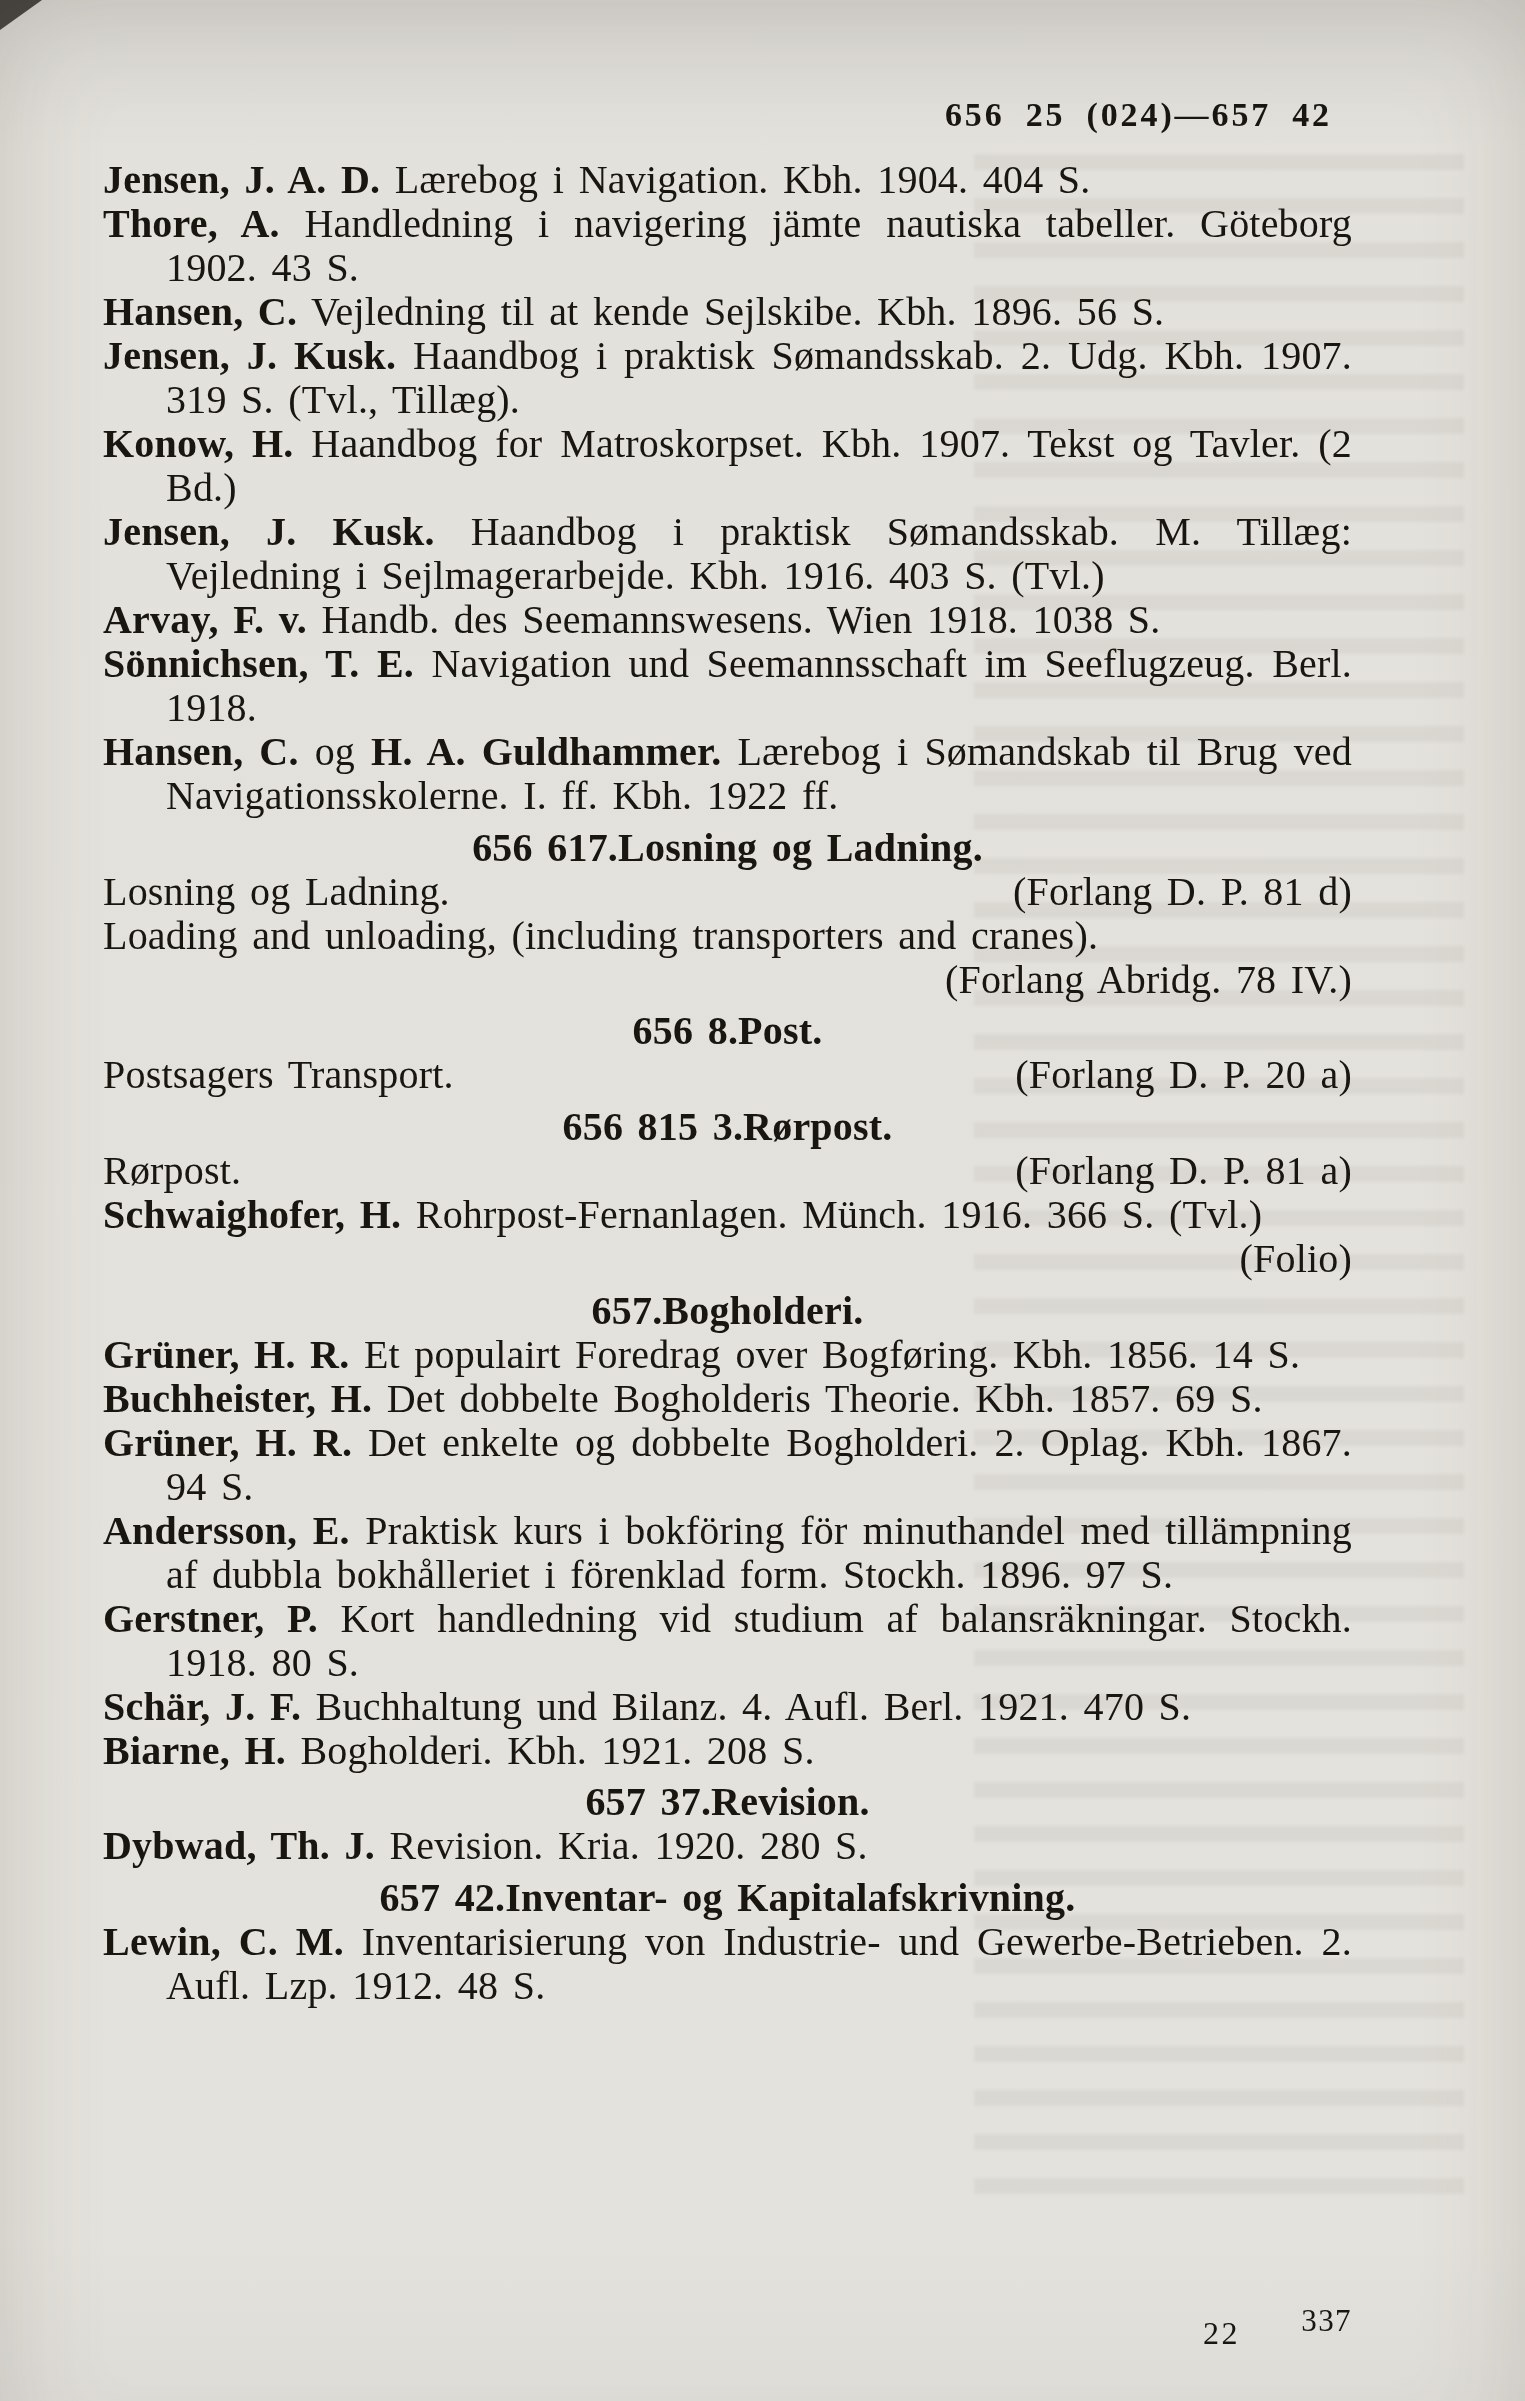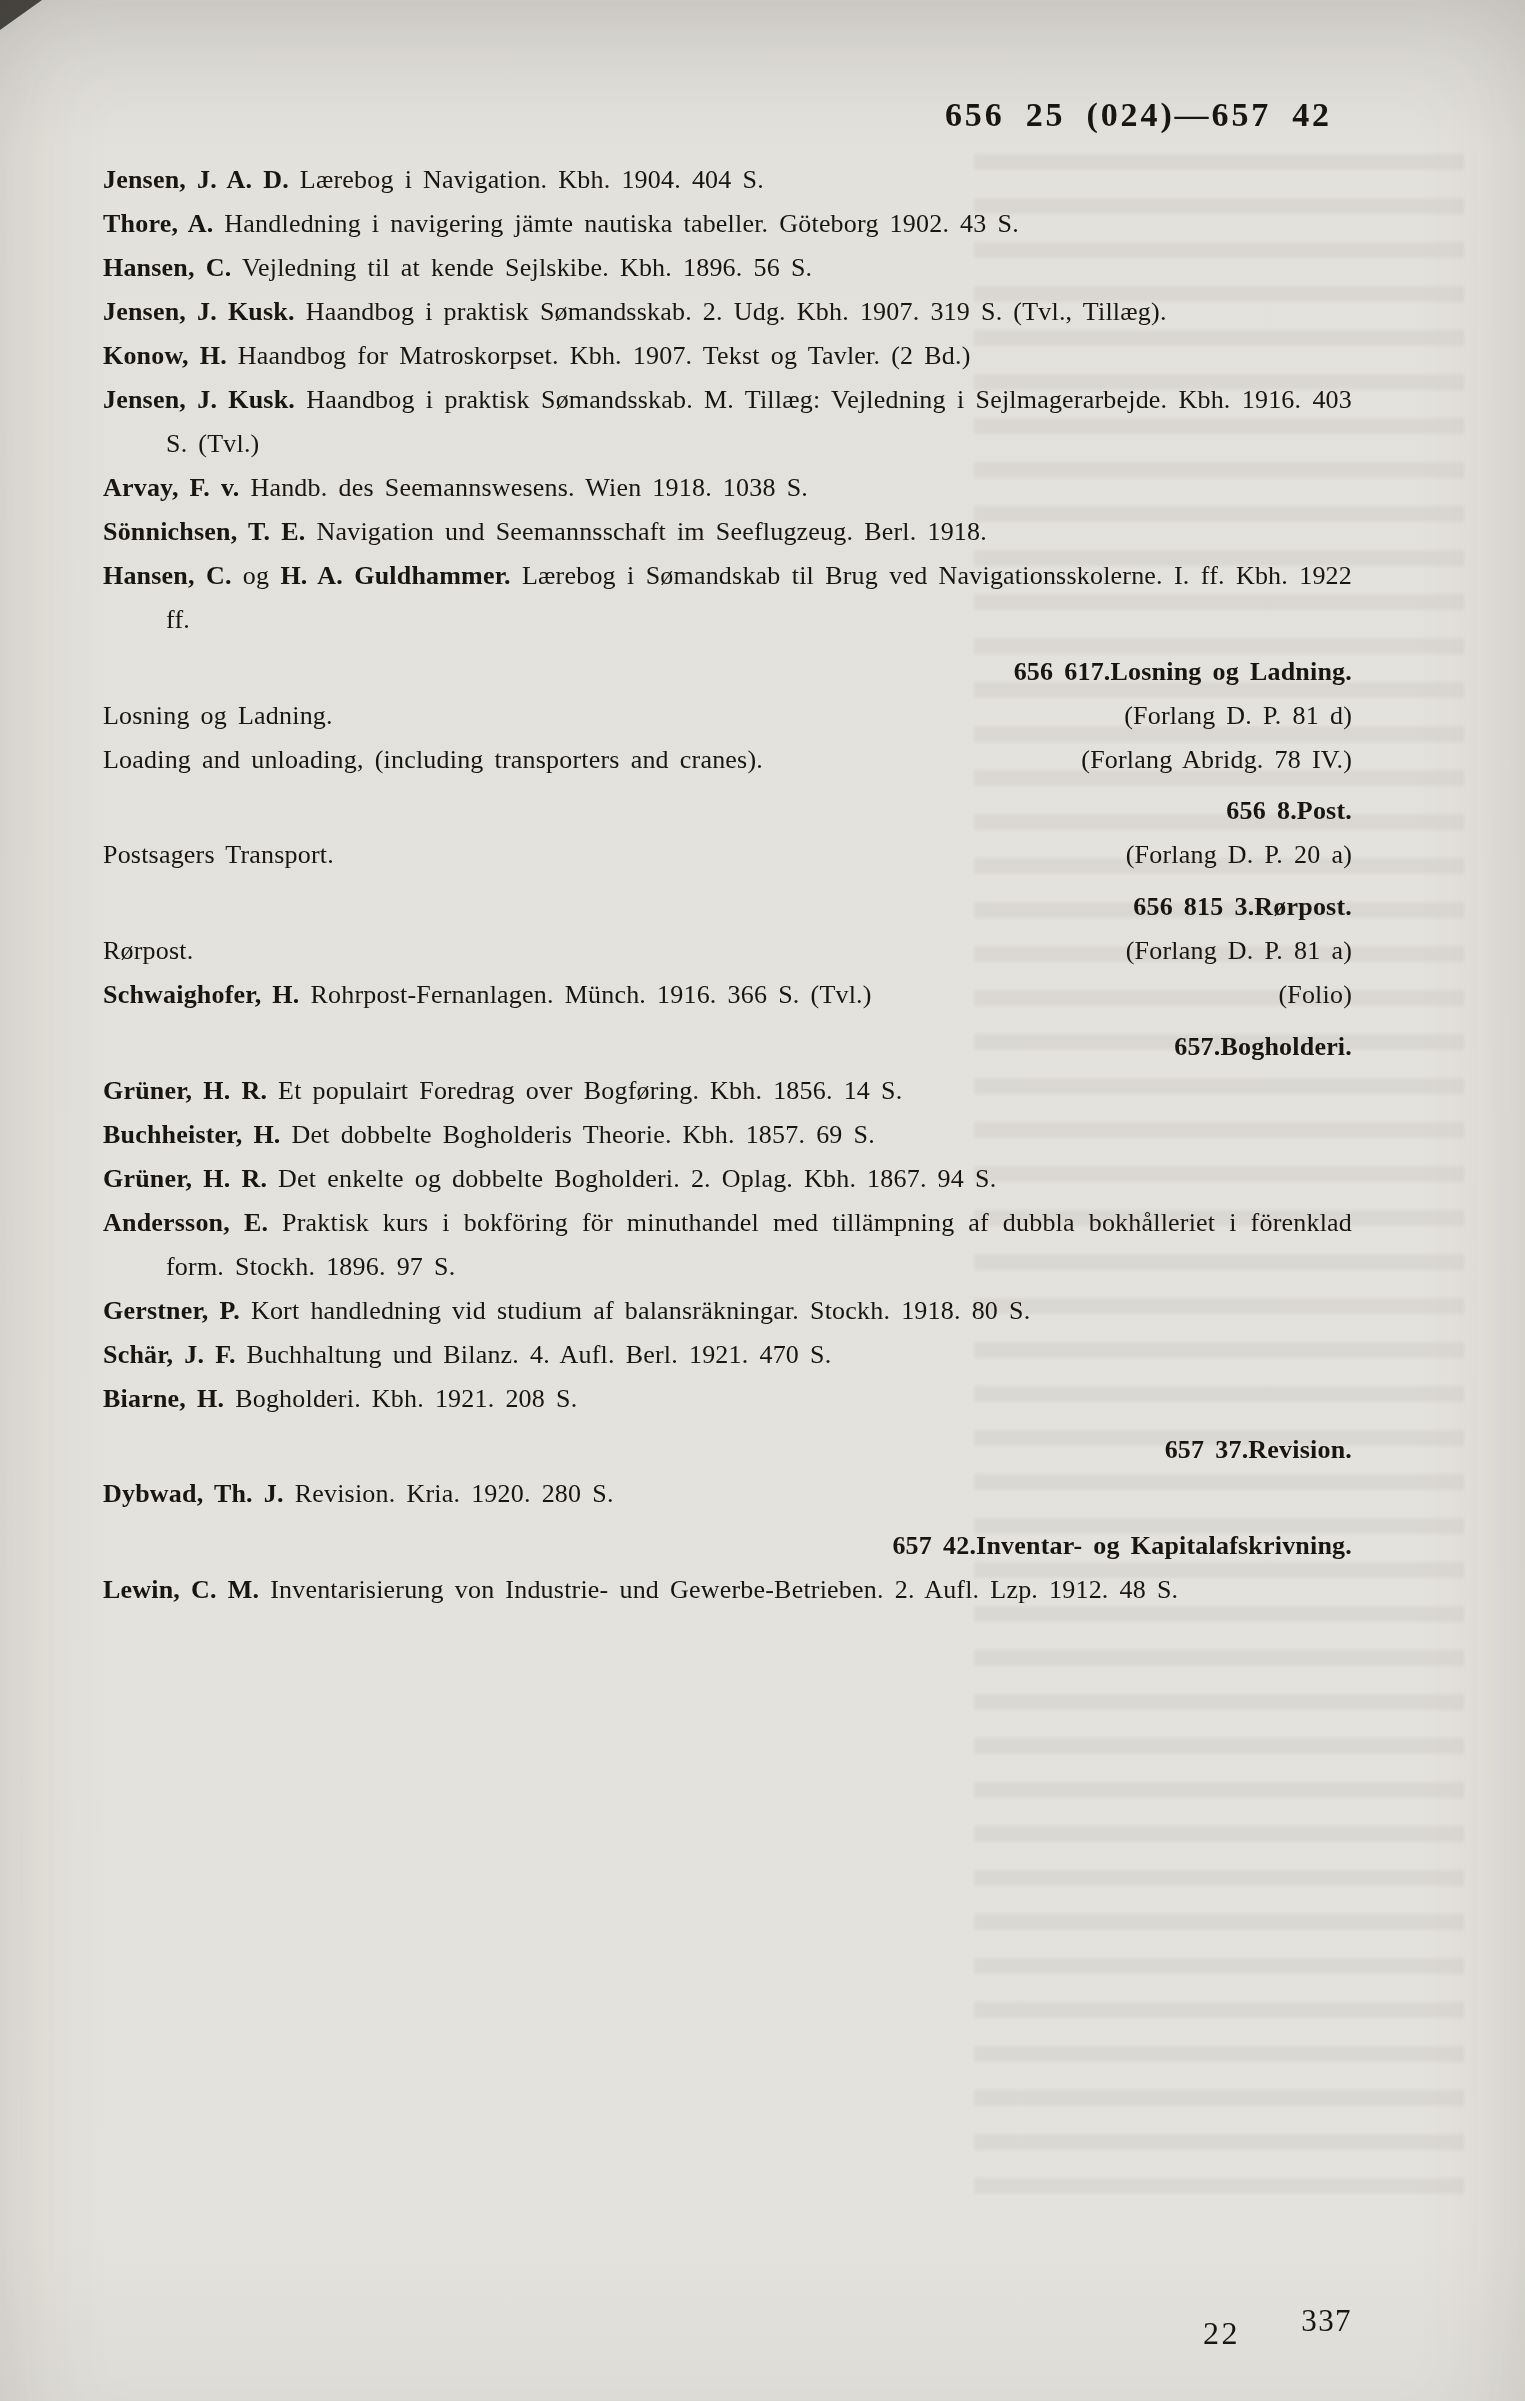--- a/index.html
+++ b/index.html
@@ -51,40 +51,40 @@
     font-size: 34px;
     font-weight: bold;
     letter-spacing: 2.9px;
     word-spacing: 9.6px;
   }
   .content {
     position: absolute;
     top: 158px;
     left: 103px;
     width: 1249px;
-    font-size: 26px;
+    font-size: 40px;
     line-height: 44px;
     letter-spacing: 0.2px;
     word-spacing: 4.3px;
     text-align: justify;
   }
   .para {
     margin: 0;
     padding-left: 63px;
     text-indent: -63px;
     display: flow-root;
   }
   .para .tail {
     float: right;
     margin-left: 24px;
     text-indent: 0;
   }
   .heading {
     display: flex;
-    justify-content: flex-end;
+    justify-content: center;
     font-weight: bold;
     margin-top: 7.7px;
   }
   .b { font-weight: bold; }
   .page-number {
     position: absolute;
     top: 2303px;
     left: 103px;
     width: 1249px;
     text-align: right;

